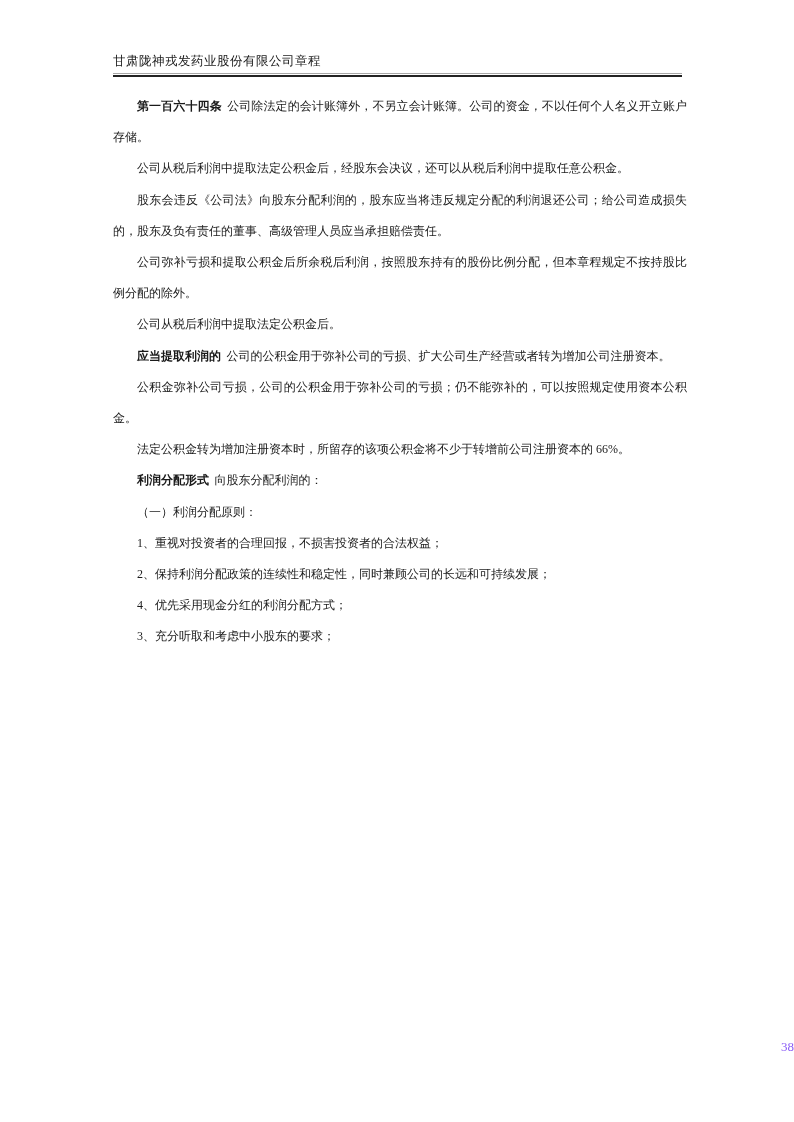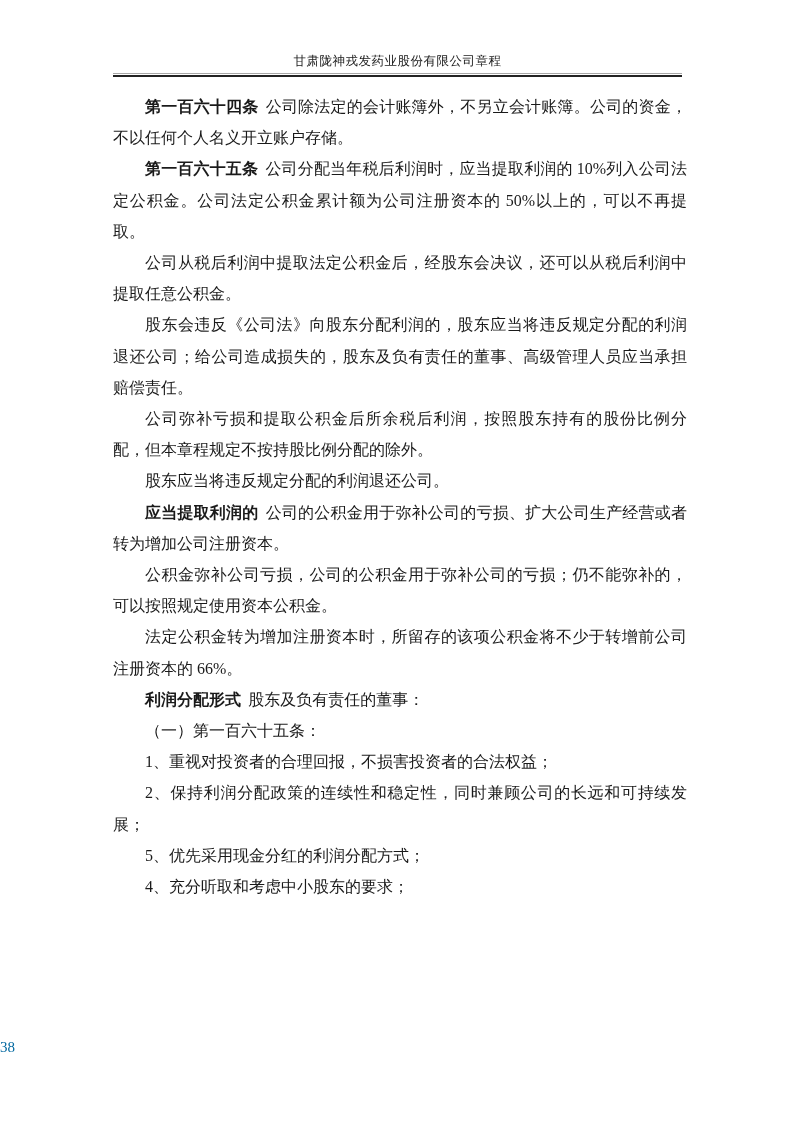--- a/index.html
+++ b/index.html
@@ -11,76 +11,74 @@
     font-family:"Liberation Serif","DejaVu Serif",serif;
     color:#1a1a1a;
     overflow:hidden;
   }
   .header{
     position:absolute;
     top:53px;left:113px;right:112px;
     font-size:12.5px;
     letter-spacing:0.5px;
     color:#1a1a1a;
-    text-align:center;
   }
   .header-rule{
     position:absolute;
     top:73px;left:113px;right:112px;
     height:1px;
     border-top:1px solid #a8a8a8;
     border-bottom:2px solid #222222;
   }
   .doc-body{
     position:absolute;
     top:91px;left:113px;
     width:574px;
-    font-size:16px;
+    font-size:12px;
     line-height:31.2px;
     text-align:justify;
     text-justify:inter-ideograph;
   }
   .doc-body p{
     margin:0;
     text-indent:2em;
   }
   .doc-body b{
     font-weight:bold;
     margin-right:0.45em;
   }
   .footer{
     position:absolute;
     top:1039px;left:0;right:0;
-    text-align:left;
-    font-size:15px;
-    color:#0369a1;
+    text-align:right;
+    font-size:13px;
+    color:#8b5cf6;
   }
 </style>
 </head>
 <body>
 
 <div class="page">
 
   <div class="header">甘肃陇神戎发药业股份有限公司章程</div>
 
   <div class="header-rule"></div>
 
   <div class="doc-body" id="doc-body">
       <p><b>第一百六十四条</b><span>公司除法定的会计账簿外，不另立会计账簿。公司的资金，不以任何个人名义开立账户存储。</span></p>
-      <p><b>第一百六十五条</b><span>公司分配当年税后利润时，应当提取利润的 10%列入公司法定公积金。公司法定公积金累计额为公司注册资本的 50%以上的，可以不再提取。</span></p>
       <p><span>公司从税后利润中提取法定公积金后，经股东会决议，还可以从税后利润中提取任意公积金。</span></p>
       <p><span>股东会违反《公司法》向股东分配利润的，股东应当将违反规定分配的利润退还公司；给公司造成损失的，股东及负有责任的董事、高级管理人员应当承担赔偿责任。</span></p>
       <p><span>公司弥补亏损和提取公积金后所余税后利润，按照股东持有的股份比例分配，但本章程规定不按持股比例分配的除外。</span></p>
-      <p><span>股东应当将违反规定分配的利润退还公司。</span></p>
+      <p><span>公司从税后利润中提取法定公积金后。</span></p>
       <p><b>应当提取利润的</b><span>公司的公积金用于弥补公司的亏损、扩大公司生产经营或者转为增加公司注册资本。</span></p>
       <p><span>公积金弥补公司亏损，公司的公积金用于弥补公司的亏损；仍不能弥补的，可以按照规定使用资本公积金。</span></p>
       <p><span>法定公积金转为增加注册资本时，所留存的该项公积金将不少于转增前公司注册资本的 66%。</span></p>
-      <p><b>利润分配形式</b><span>股东及负有责任的董事：</span></p>
-      <p><span>（一）第一百六十五条：</span></p>
+      <p><b>利润分配形式</b><span>向股东分配利润的：</span></p>
+      <p><span>（一）利润分配原则：</span></p>
       <p><span>1、重视对投资者的合理回报，不损害投资者的合法权益；</span></p>
       <p><span>2、保持利润分配政策的连续性和稳定性，同时兼顾公司的长远和可持续发展；</span></p>
-      <p><span>5、优先采用现金分红的利润分配方式；</span></p>
-      <p><span>4、充分听取和考虑中小股东的要求；</span></p>
+      <p><span>4、优先采用现金分红的利润分配方式；</span></p>
+      <p><span>3、充分听取和考虑中小股东的要求；</span></p>
     </div>
 
   <div class="footer">38</div>
 
 </div>
 
 </body></html>

